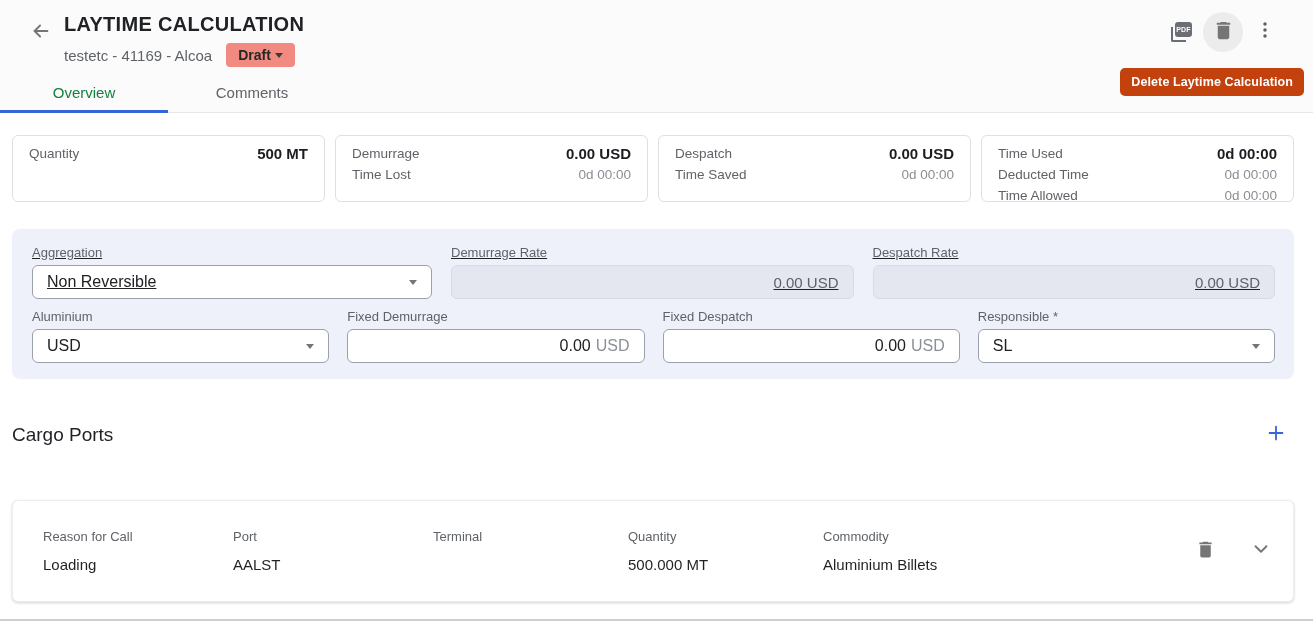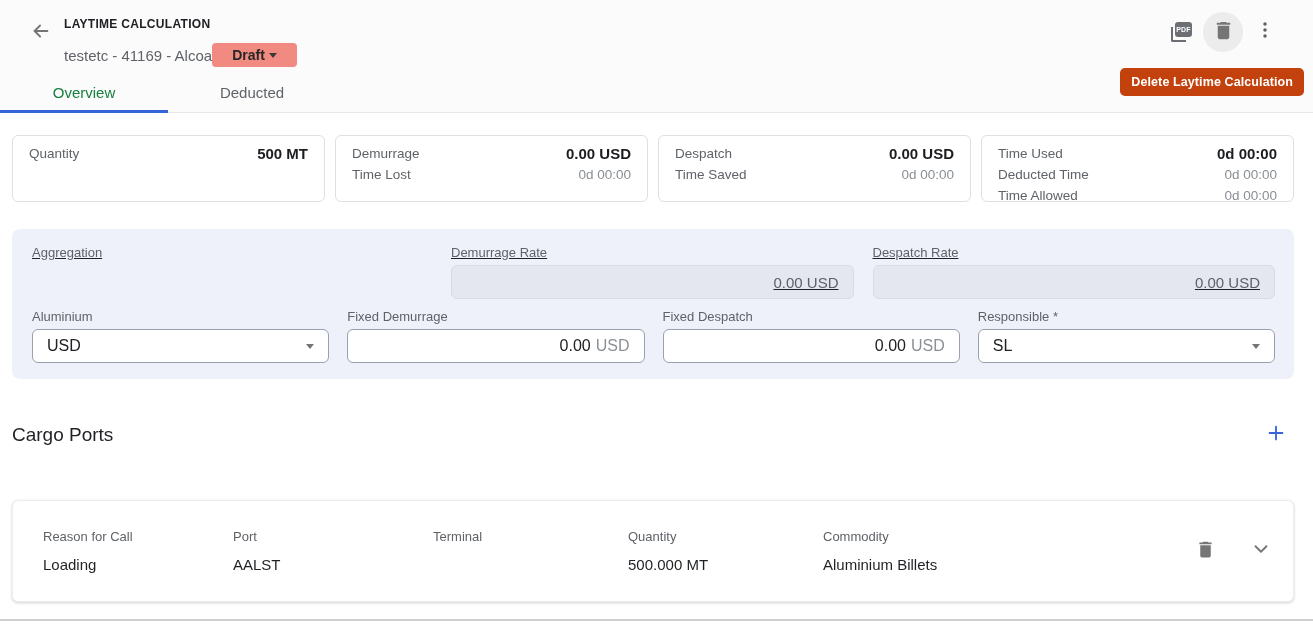--- a/index.html
+++ b/index.html
@@ -6,24 +6,24 @@
   body{
     width:1313px;height:626px;position:relative;overflow:hidden;
     background:#ffffff;color:#202124;
     font-family:"Liberation Sans",sans-serif;
   }
   
   .header{background:#fbfbfc;position:relative;}
   .header-top{display:flex;align-items:flex-start;padding:12px 28px 0 26px;}
   .back-button{width:30px;height:30px;margin-top:6px;display:flex;align-items:center;justify-content:center;cursor:pointer;border-radius:50%;}
   .title-block{margin-left:8px;}
-  .page-title{font-size:12px;font-weight:700;letter-spacing:.3px;color:#202124;line-height:24px;}
+  .page-title{font-size:20px;font-weight:700;letter-spacing:.3px;color:#202124;line-height:24px;}
   .subtitle-row{display:flex;align-items:center;margin-top:7px;}
   .page-subtitle{font-size:15px;color:#5f6368;}
-  .status-badge{background:#f18b82;border-radius:4px;padding:4px 20px;display:inline-flex;align-items:center;gap:4px;font-size:14px;font-weight:700;color:#262626;cursor:pointer;}
+  .status-badge{margin-left:14px;background:#f18b82;border-radius:4px;padding:4px 12px;display:inline-flex;align-items:center;gap:4px;font-size:14px;font-weight:700;color:#262626;cursor:pointer;}
   .caret-down{width:0;height:0;border-left:4.5px solid transparent;border-right:4.5px solid transparent;border-top:5px solid #3a3a3a;}
   .header-actions{margin-left:auto;display:flex;align-items:center;gap:2px;margin-top:0;}
   .icon-button{width:40px;height:40px;border-radius:50%;display:flex;align-items:center;justify-content:center;cursor:pointer;}
   .icon-button.hovered{background:#ececec;}
   
   .pdf-icon{position:relative;width:24px;height:24px;}
   .pdf-back{position:absolute;left:2px;bottom:2px;width:13px;height:13px;border-left:2px solid #6b6f74;border-bottom:2px solid #6b6f74;border-bottom-left-radius:2px;}
   .pdf-front{position:absolute;right:1px;top:2px;width:17px;height:15px;background:#6b6f74;border-radius:3px;color:#fff;font-size:7px;font-weight:700;display:flex;align-items:center;justify-content:center;letter-spacing:.2px;}
   
   .tooltip{position:absolute;top:68px;right:9px;background:#c2410c;color:#fff;font-size:12.5px;font-weight:700;padding:7px 11px;border-radius:5px;letter-spacing:.1px;z-index:9;}
@@ -103,21 +103,21 @@
               <circle cx="12" cy="5.5" r="1.9"></circle>
               <circle cx="12" cy="12" r="1.9"></circle>
               <circle cx="12" cy="18.5" r="1.9"></circle>
             </svg>
         </span>
       </div>
     </div>
   </div>
   <div class="tabs">
     <div class="tab active">Overview</div>
-    <div class="tab">Deducted</div>
+    <div class="tab">Comments</div>
   </div>
   <div class="tooltip">Delete Laytime Calculation</div>
 </div>
 
 <div class="content">
   <div class="cards-row">
     <div class="summary-card">
       <div class="card-row primary">
         <span class="k">Quantity</span>
         <span class="v">500 MT</span>
@@ -156,20 +156,24 @@
         <span class="k">Time Allowed</span>
         <span class="v">0d 00:00</span>
       </div>
     </div>
   </div>
 
   <div class="form-section">
     <div class="form-row1">
       <div class="field">
         <div class="field-label">Aggregation</div>
+        <div class="select">
+          <span>Non Reversible</span>
+          <span class="caret-down"></span>
+        </div>
       </div>
       <div class="field">
         <div class="field-label">Demurrage Rate</div>
         <div class="input disabled">
           <span>0.00 USD</span>
         </div>
       </div>
       <div class="field">
         <div class="field-label">Despatch Rate</div>
         <div class="input disabled">

